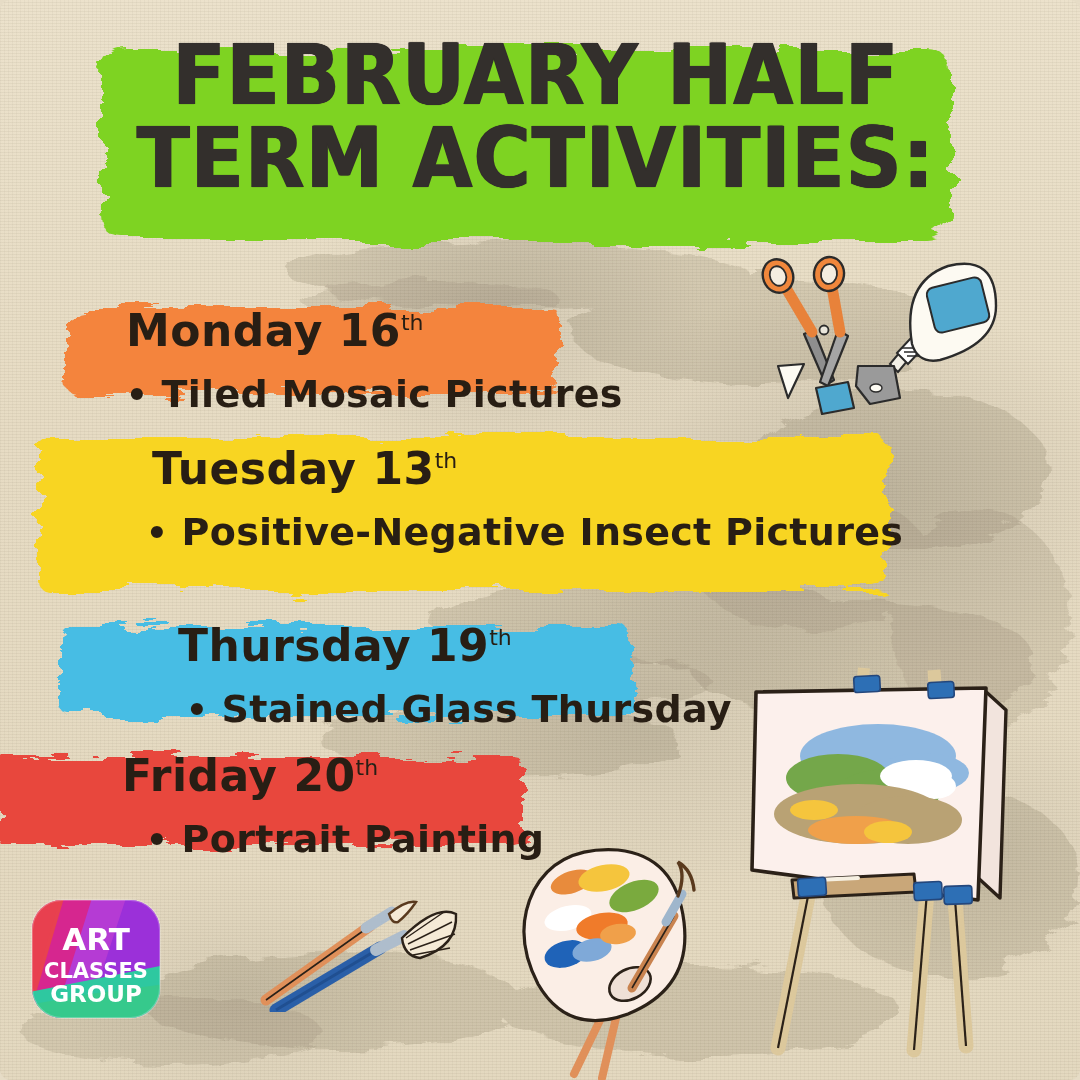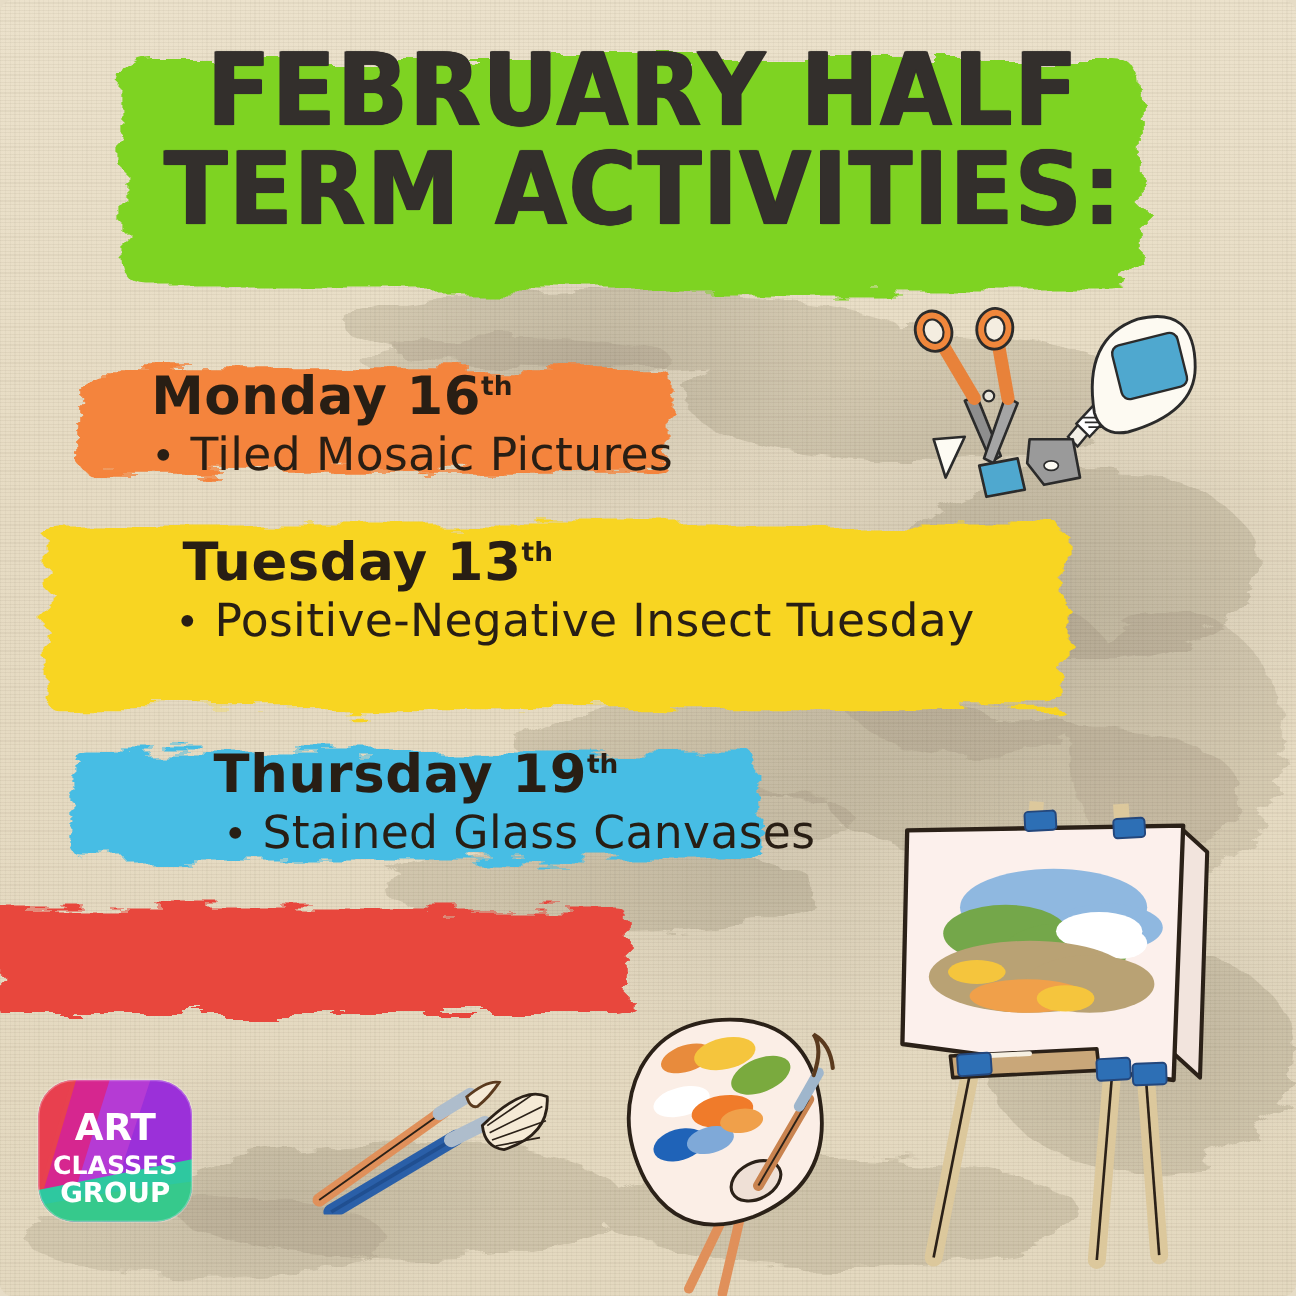--- a/index.html
+++ b/index.html
@@ -74,24 +74,24 @@
     position:absolute;
     font-family:"DejaVu Sans", sans-serif;
     color:#281e14;
     z-index:6;
   }
   .day-head {
     font-size:44px; font-weight:700; letter-spacing:.5px;
     white-space:nowrap;
     display:block;
   }
-  .day-head sup { font-size:22px; vertical-align:super; font-weight:700; letter-spacing:0; }
+  .day-head sup { font-size:22px; vertical-align:super; font-weight:400; letter-spacing:0; }
   .bullet-row {
-    font-size:38px; font-weight:400; letter-spacing:.3px; white-space:nowrap;
-    display:block; margin-top:1px;
+    font-size:38px; font-weight:700; letter-spacing:.3px; white-space:nowrap;
+    display:block; margin-top:16px;
   }
   .bullet-row .dot { font-size:34px; }
 
   .logo-wrap { position:absolute; left:30px; top:898px; width:132px; height:122px; z-index:8; }
 
   svg.art { position:absolute; z-index:7; }
 </style>
 </head>
 <body>
 
@@ -218,35 +218,45 @@
     </span>
   </div>
 
   <div class="day-text" style="left:152px; top:443px;">
     <span class="day-head">
       <span>Tuesday</span>
       <span>13</span><sup>th</sup>
     </span>
     <span class="bullet-row" style="margin-left:-6px;">
       <span class="dot">•</span>
-      <span>Positive-Negative Insect Tuesday</span>
+      <span>Positive-Negative Insect Pictures</span>
     </span>
   </div>
 
   <div class="day-text" style="left:178px; top:620px;">
     <span class="day-head">
       <span>Thursday</span>
       <span>19</span><sup>th</sup>
     </span>
     <span class="bullet-row" style="margin-left:8px;">
       <span class="dot">•</span>
-      <span>Stained Glass Canvases</span>
-    </span>
-  </div>
-
+      <span>Stained Glass Thursday</span>
+    </span>
+  </div>
+
+  <div class="day-text" style="left:122px; top:750px;">
+    <span class="day-head">
+      <span>Friday</span>
+      <span>20</span><sup>th</sup>
+    </span>
+    <span class="bullet-row" style="margin-left:24px;">
+      <span class="dot">•</span>
+      <span>Portrait Painting</span>
+    </span>
+  </div>
 
   <svg class="art" style="left:752px; top:252px;" width="250" height="180" viewBox="0 0 250 180">
     <g>
       <path d="M62 78 L82 128 L74 133 L52 82 Z" fill="#8e8e8e" stroke="#2b2b2b" stroke-width="2.2" stroke-linejoin="round"></path>
       <path d="M86 78 L68 130 L76 134 L96 84 Z" fill="#a5a5a5" stroke="#2b2b2b" stroke-width="2.2" stroke-linejoin="round"></path>
       <path d="M60 80 L28 26" stroke="#e8823a" stroke-width="11" stroke-linecap="round"></path>
       <path d="M60 80 L28 26" stroke="#2b2b2b" stroke-width="13" stroke-linecap="round" fill="none" opacity="0"></path>
       <ellipse cx="26" cy="24" rx="15" ry="17" transform="rotate(-22 26 24)" fill="#f0873c" stroke="#2b2b2b" stroke-width="2.4"></ellipse>
       <ellipse cx="26" cy="24" rx="8" ry="10" transform="rotate(-22 26 24)" fill="#f4ede0" stroke="#2b2b2b" stroke-width="1.8"></ellipse>
       <path d="M88 80 L78 24" stroke="#e8823a" stroke-width="11" stroke-linecap="round"></path>

